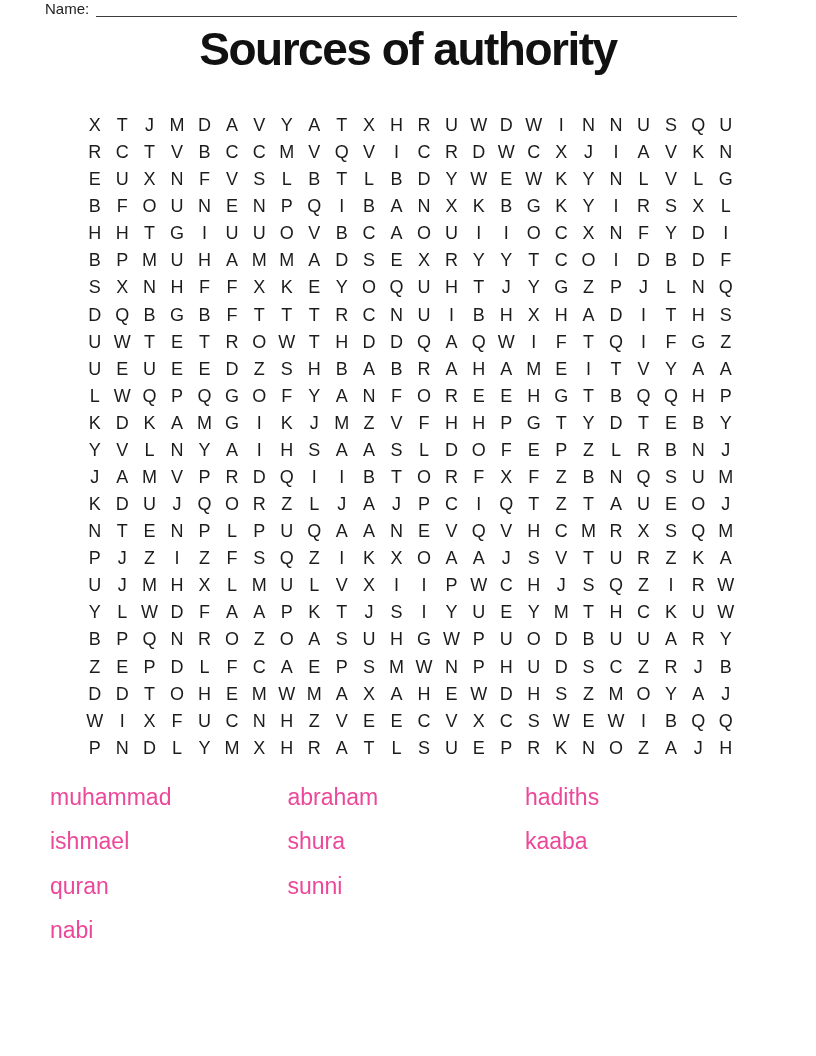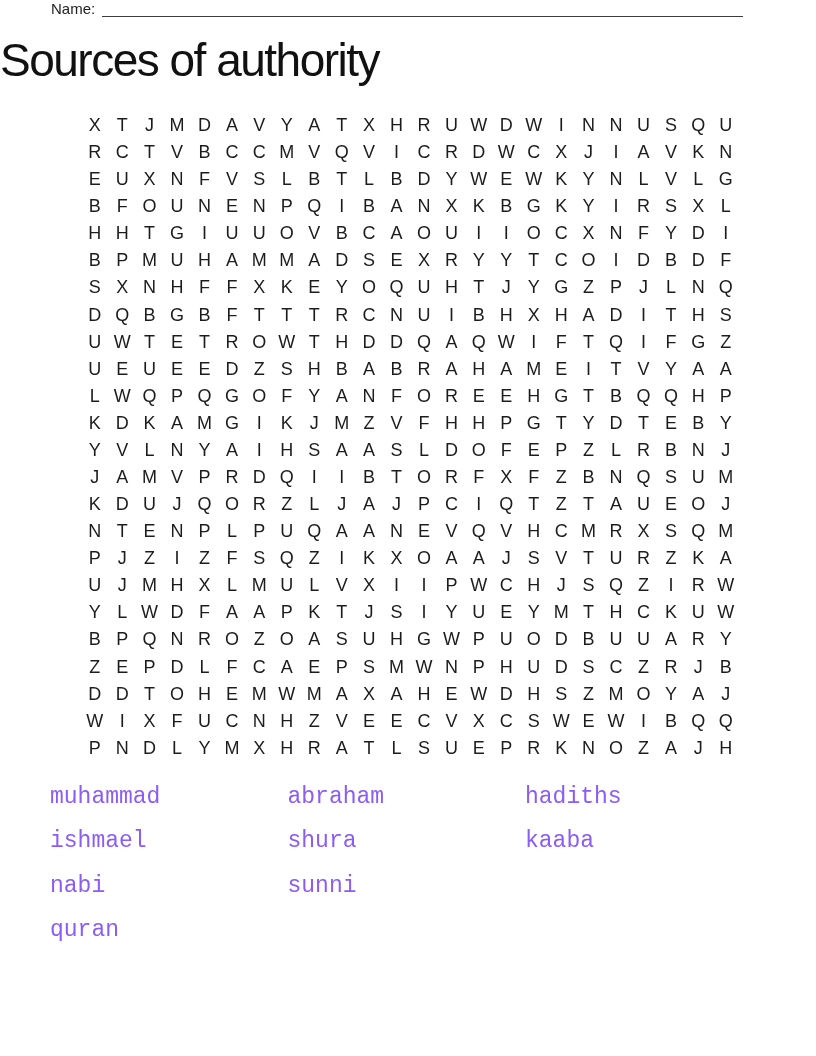--- a/index.html
+++ b/index.html
@@ -8,21 +8,21 @@
     width: 816px;
     height: 1056px;
     background: #ffffff;
     font-family: "Liberation Sans", sans-serif;
     color: #1a1a1a;
     overflow: hidden;
   }
   
   .name-row {
     position: absolute;
-    left: 51px;
+    left: 45px;
     top: 0;
     width: 692px;
     height: 17px;
     display: flex;
     align-items: flex-end;
   }
   .name-label {
     font-size: 15px;
     line-height: 17px;
     color: #222222;
@@ -30,27 +30,27 @@
   }
   .name-line {
     flex: 1;
     height: 15px;
     margin-left: 7px;
     border-bottom: 1.6px solid #3c3c3c;
   }
   
   .title {
     position: absolute;
-    top: 33px;
+    top: 22px;
     left: 0;
     width: 100%;
     margin: 0;
-    text-align: left;
+    text-align: center;
     font-size: 46px;
-    font-weight: 400;
+    font-weight: 700;
     letter-spacing: -1.5px;
     color: #111111;
   }
   
   .grid {
     position: absolute;
     left: 81px;
     top: 112px;
   }
   .grid-row {
@@ -69,22 +69,21 @@
     position: absolute;
     left: 50px;
     top: 783px;
     display: flex;
   }
   .word-col { width: 237.5px; }
   .word {
     height: 44.4px;
     font-size: 23px;
     line-height: 28px;
-    color: #8b5cf6;
-    font-family: Liberation Mono, monospace;
+    color: #ec4899;
   }
 </style>
 </head>
 <body>
 
 <div class="page">
 
   <div class="name-row">
     <span class="name-label">Name:</span>
     <span class="name-line"></span>
@@ -716,22 +715,22 @@
         <span class="grid-cell">A</span>
         <span class="grid-cell">J</span>
         <span class="grid-cell">H</span>
       </div>
     </div>
 
   <div class="word-list">
     <div class="word-col">
         <div class="word">muhammad</div>
         <div class="word">ishmael</div>
+        <div class="word">quran</div>
         <div class="word">nabi</div>
-        <div class="word">quran</div>
       </div>
     <div class="word-col">
         <div class="word">abraham</div>
         <div class="word">shura</div>
         <div class="word">sunni</div>
       </div>
     <div class="word-col">
         <div class="word">hadiths</div>
         <div class="word">kaaba</div>
       </div>

